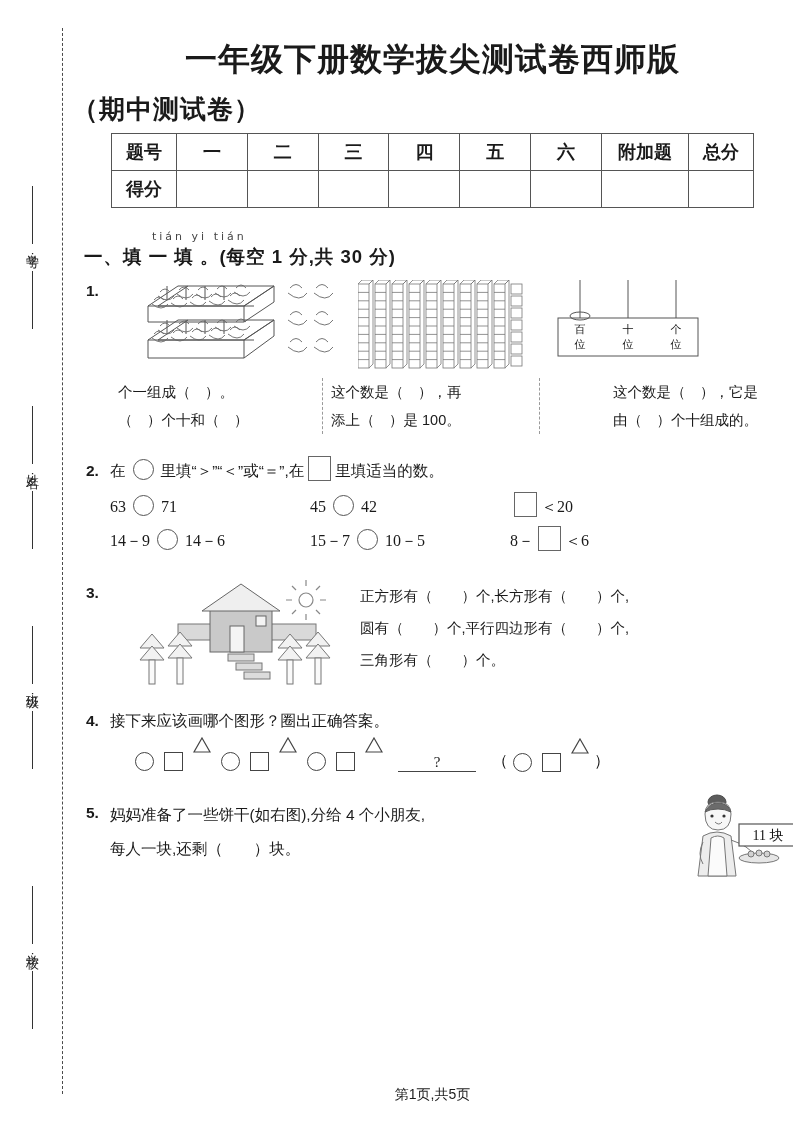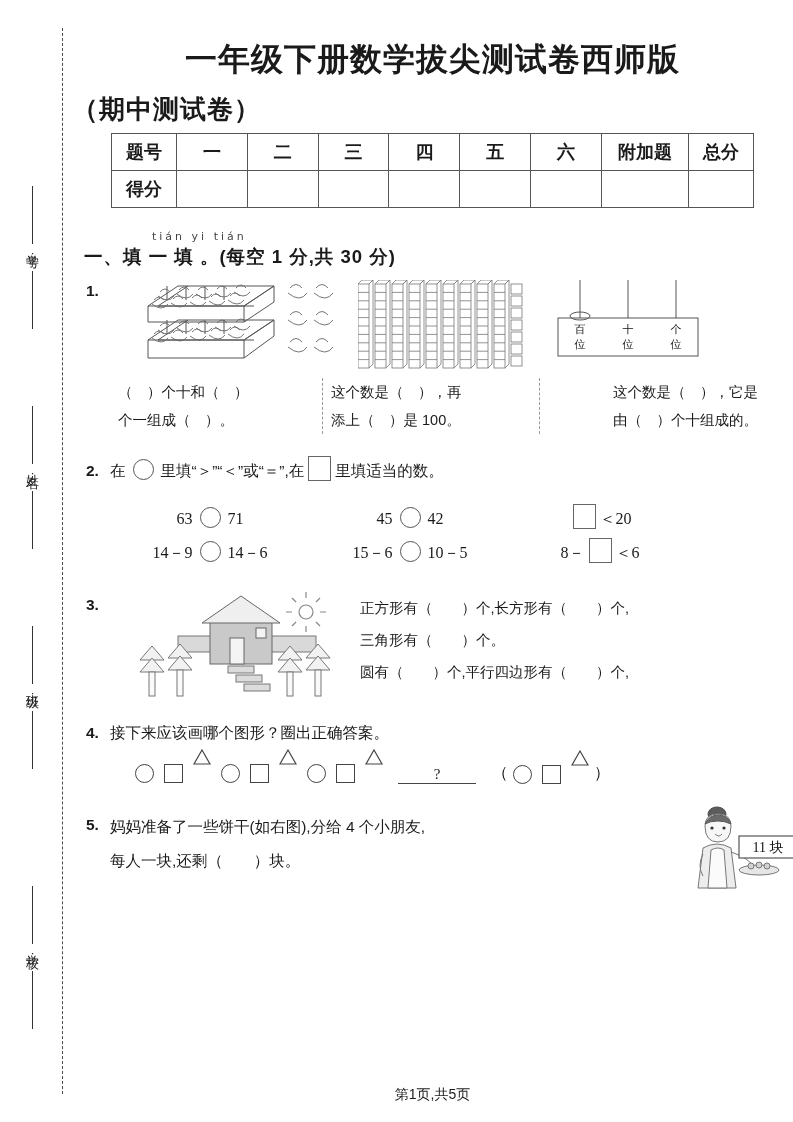--- a/index.html
+++ b/index.html
@@ -188,21 +188,21 @@
   .sym-sq { width: 17px; height: 17px; border: 1.2px solid #444; }
   .sym-tri {
     width: 0; height: 0;
     border-left: 9px solid transparent;
     border-right: 9px solid transparent;
     border-bottom: 16px solid transparent;
     position: relative;
   }
   .sym-tri svg { position: absolute; left: -9px; top: -16px; }
 
-  .q2-rows { margin-left: 24px; margin-top: 16px; text-align: center; }
+  .q2-rows { margin-left: 24px; margin-top: 4px; }
   .q2-row { display: flex; font-size: 16px; line-height: 34px; }
   .q2-cell { width: 200px; font-family: "Liberation Serif", "DejaVu Serif", serif; }
   .q2-cell.right { width: 180px; }
 
   .q3-wrap { display: flex; margin-left: 24px; margin-top: 4px; }
   .q3-art { width: 250px; height: 112px; position: relative; }
   .q3-text {
     font-size: 14.5px;
     line-height: 32px;
     font-family: "Liberation Sans", "DejaVu Sans", sans-serif;
@@ -449,22 +449,22 @@
           <text x="78" y="55">十</text>
           <text x="78" y="70">位</text>
           <text x="126" y="55">个</text>
           <text x="126" y="70">位</text>
         </g>
       </svg>
     </div>
 
     <div class="q1-cols">
       <div class="q1-col c1">
+        <div>个一组成（　）。</div>
         <div>（　）个十和（　）</div>
-        <div>个一组成（　）。</div>
       </div>
       <div class="q1-col c2">
         <div>这个数是（　），再</div>
         <div>添上（　）是 100。</div>
       </div>
       <div class="q1-col c3">
         <div>这个数是（　），它是</div>
         <div>由（　）个十组成的。</div>
       </div>
     </div>
@@ -486,21 +486,21 @@
         </div>
         <div class="q2-cell right">
           <span class="box-blank"></span><span>＜20</span>
         </div>
       </div>
       <div class="q2-row">
         <div class="q2-cell">
           <span>14－9</span><span class="circle-blank"></span><span>14－6</span>
         </div>
         <div class="q2-cell">
-          <span>15－6</span><span class="circle-blank"></span><span>10－5</span>
+          <span>15－7</span><span class="circle-blank"></span><span>10－5</span>
         </div>
         <div class="q2-cell right">
           <span>8－</span><span class="box-blank"></span><span>＜6</span>
         </div>
       </div>
     </div>
   </div>
 
   <div class="q" style="margin-top:20px;">
     <div class="q-num">3.</div>
@@ -540,22 +540,22 @@
               <path d="M168 82 L180 68 L192 82 Z"></path>
             <rect x="177" y="82" width="6" height="24" fill="#fafafa"></rect>
             <path d="M196 68 L208 54 L220 68 Z"></path>
               <path d="M196 80 L208 66 L220 80 Z"></path>
             <rect x="205" y="80" width="6" height="26" fill="#fafafa"></rect>
           </g>
         </svg>
       </div>
       <div class="q3-text">
         <div>正方形有（　　）个,长方形有（　　）个,</div>
+        <div>圆有（　　）个,平行四边形有（　　）个,</div>
         <div>三角形有（　　）个。</div>
-        <div>圆有（　　）个,平行四边形有（　　）个,</div>
       </div>
     </div>
   </div>
 
   <div class="q" style="margin-top:16px;">
     <div class="q-num">4.</div>
     <div class="q-body cn">接下来应该画哪个图形？圈出正确答案。</div>
     <div class="q4-seq">
       <span class="sym-o"></span>
       <span class="sym-sq"></span>

